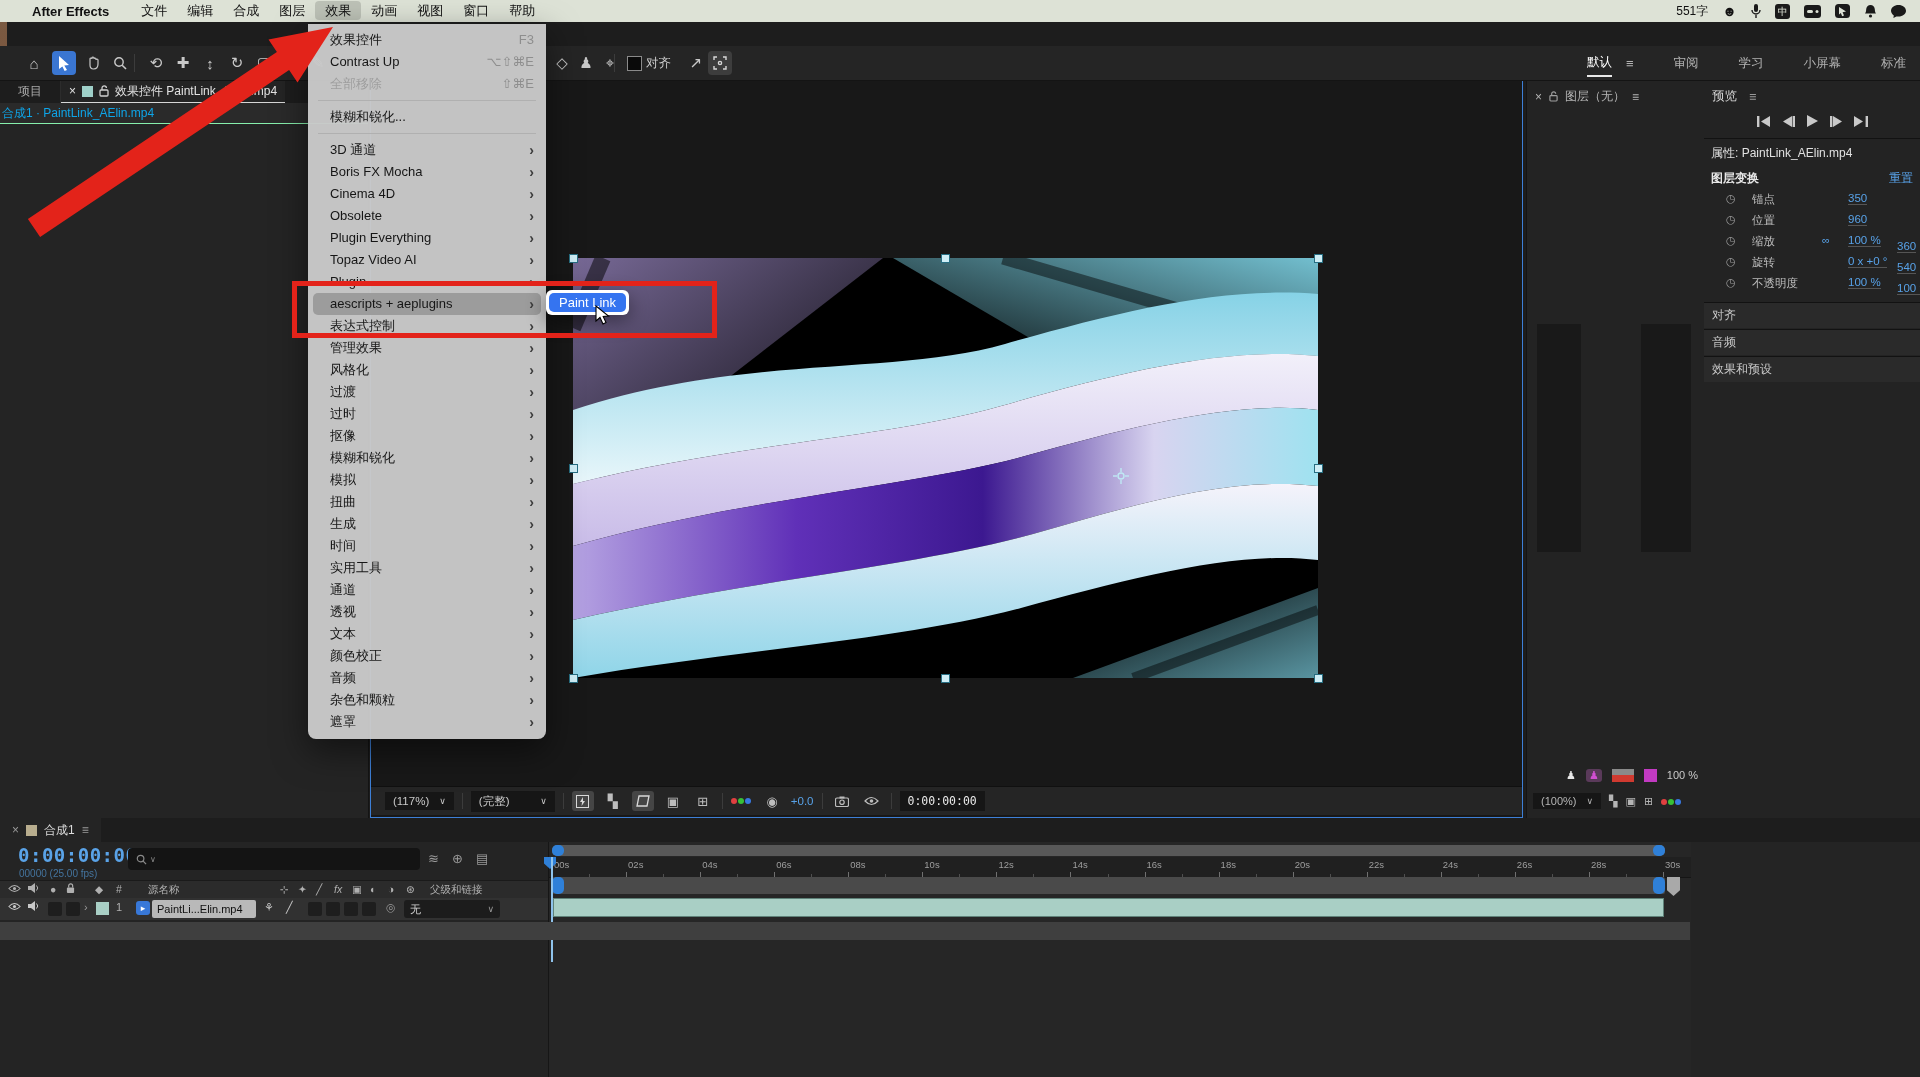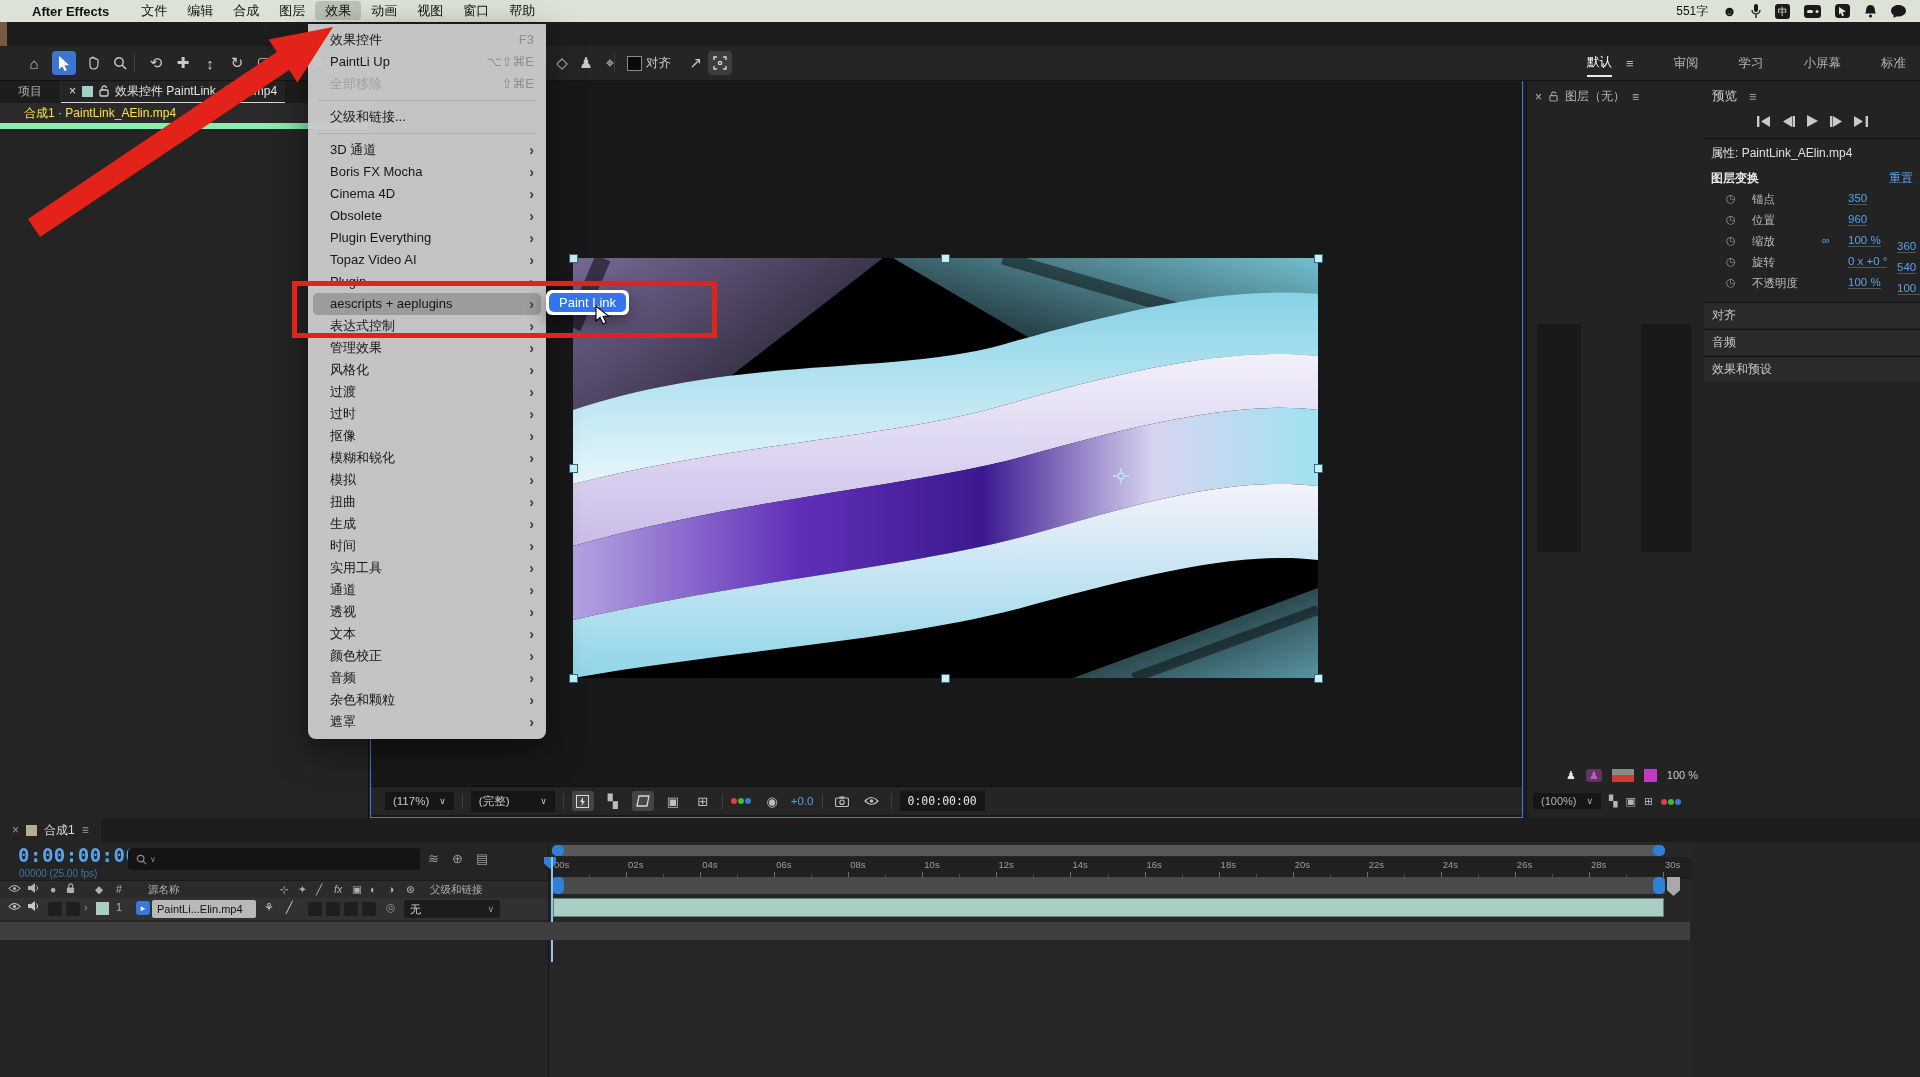--- a/index.html
+++ b/index.html
@@ -33,21 +33,21 @@
   #workspaces .ws.active{color:#fff;border-bottom:2px solid #e8e8e8;}
   #workspaces .wsmenu{color:#b3b3b3;margin-left:-26px;font-size:13px;}
   
   .panel{position:absolute;background:#232323;}
   
   #leftpanel{left:0;top:80px;width:368px;height:738px;background:#242424;border-right:1px solid #141414;}
   #lp-tabs{height:23px;background:#1d1d1d;display:flex;align-items:stretch;font-size:12px;}
   #lp-tab-project{display:flex;align-items:center;padding:0 18px;color:#a8a8a8;border-right:1px solid #2c2c2c;}
   #lp-tab-fx{display:flex;align-items:center;gap:6px;padding:0 8px;color:#e2e2e2;background:#242424;
              border-bottom:1px solid #d6d6d6;white-space:nowrap;overflow:hidden;}
-  #lp-crumb{height:20px;display:flex;align-items:center;padding-left:24px;font-size:12px;color:#fde047;background:#2a2a2a;border-bottom:6px solid #86efac;}
+  #lp-crumb{height:20px;display:flex;align-items:center;padding-left:2px;font-size:12px;color:#0ea5e9;background:#2a2a2a;border-bottom:1px solid #86efac;}
   .minisq{width:11px;height:11px;background:#9fd0c9;display:inline-block;}
   
   #viewer{left:370px;top:80px;width:1153px;height:738px;background:#181818;border:1px solid #3d7fd6;box-sizing:border-box;}
   #comp{position:absolute;left:202px;top:177px;width:745px;height:420px;background:#000;}
   .handle{position:absolute;width:7px;height:7px;background:#cfeef6;border:1px solid #276e82;margin:-4px;}
   #anchor{position:absolute;left:742px;top:387px;color:#bfe9f4;font-size:15px;}
   #viewerbar{position:absolute;left:0;bottom:2px;width:100%;height:29px;background:#252525;border-top:1px solid #101010;
              display:flex;align-items:center;gap:8px;padding-left:14px;box-sizing:border-box;font-size:11.5px;color:#c9c9c9;}
   .vpill{background:#161616;border-radius:0;padding:3px 8px;display:flex;gap:10px;align-items:center;}
   .vbi{width:22px;height:20px;display:flex;align-items:center;justify-content:center;border-radius:3px;font-size:13px;color:#bdbdbd;}
@@ -639,24 +639,24 @@
       <div id="wahandle"></div>
       <div id="layerbar"></div>
       <div id="ctihead"></div>
       <div id="cti"></div>
     </div>
     <div id="tl-band"></div>
   </div>
 
   <div id="fxmenu">
       <div class="mrow"><span class="chk">✓</span><span>效果控件</span><span class="sc">F3</span></div>
-      <div class="mrow"><span>PaintLi Up</span><span class="sc">⌥⇧⌘E</span></div>
+      <div class="mrow"><span>Contrast Up</span><span class="sc">⌥⇧⌘E</span></div>
       <div class="mrow dis"><span>全部移除</span><span class="sc">⇧⌘E</span></div>
       <div class="msep"></div>
-      <div class="mrow">父级和链接...</div>
+      <div class="mrow">模糊和锐化...</div>
       <div class="msep"></div>
       <div class="mrow"><span>3D 通道</span><span class="arr">›</span></div>
       <div class="mrow"><span>Boris FX Mocha</span><span class="arr">›</span></div>
       <div class="mrow"><span>Cinema 4D</span><span class="arr">›</span></div>
       <div class="mrow"><span>Obsolete</span><span class="arr">›</span></div>
       <div class="mrow"><span>Plugin Everything</span><span class="arr">›</span></div>
       <div class="mrow"><span>Topaz Video AI</span><span class="arr">›</span></div>
       <div class="mrow"><span>Plugin</span><span class="arr">›</span></div>
       <div class="mrow hl"><span>aescripts + aeplugins</span><span class="arr">›</span></div>
       <div class="mrow"><span>表达式控制</span><span class="arr">›</span></div>

